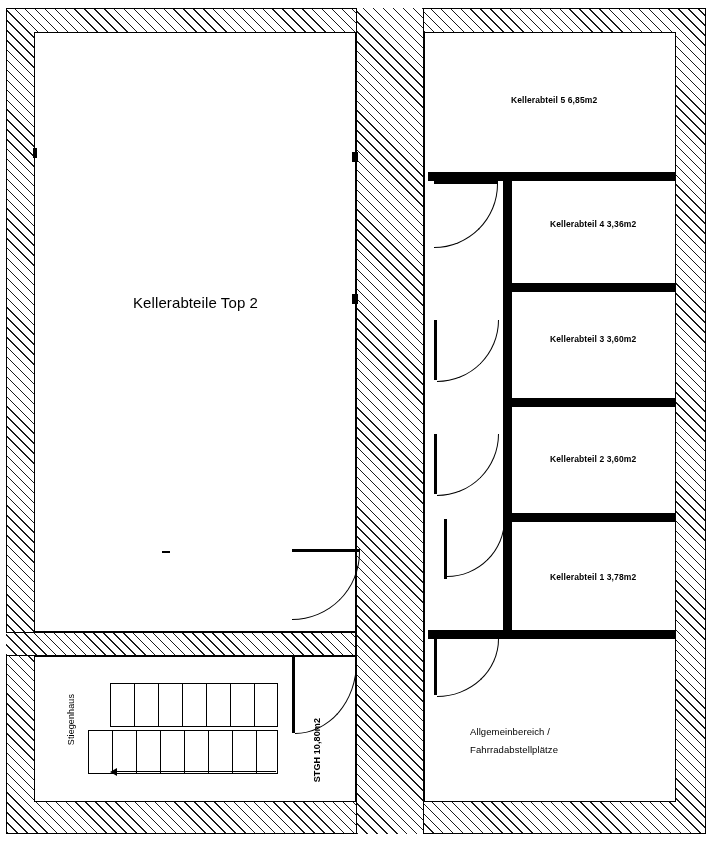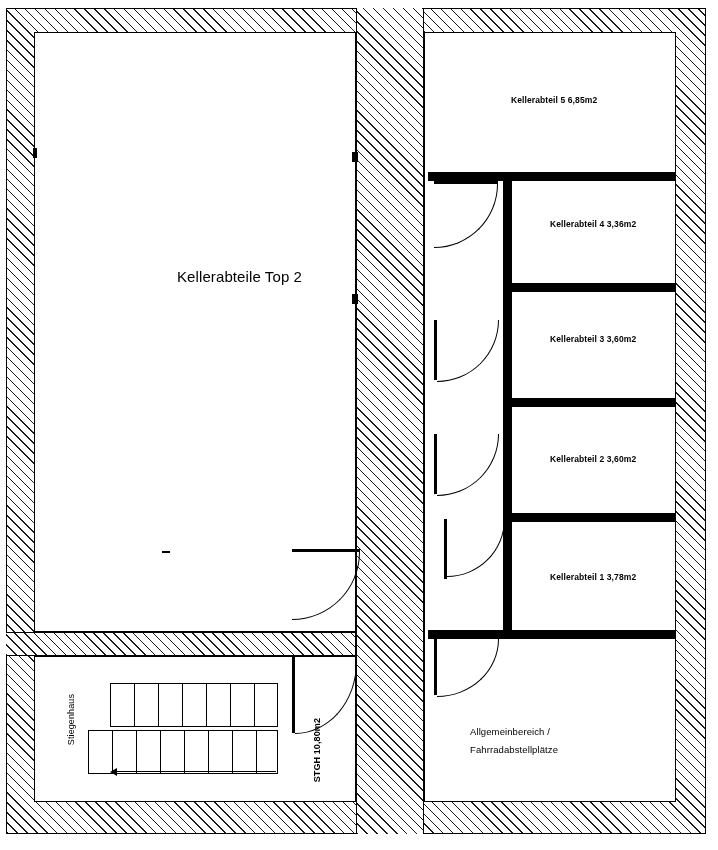--- a/index.html
+++ b/index.html
@@ -187,21 +187,21 @@
   <div class="tread" style="left:136px; top:730px; height:44px;"></div>
   <div class="tread" style="left:160px; top:730px; height:44px;"></div>
   <div class="tread" style="left:184px; top:730px; height:44px;"></div>
   <div class="tread" style="left:208px; top:730px; height:44px;"></div>
   <div class="tread" style="left:232px; top:730px; height:44px;"></div>
   <div class="tread" style="left:256px; top:730px; height:44px;"></div>
 
   <div class="arrowline" style="left:116px; top:771px; width:160px;"></div>
   <div class="arrowhead" style="left:110px; top:768px;"></div>
 
-  <div class="label big" style="left:133px; top:268px;margin-left:44px;">Kellerabteile Top 2</div>
+  <div class="label big" style="left:133px; top:294px;">Kellerabteile Top 2</div>
 
   <div class="label" style="left:511px; top:95px;">Kellerabteil 5 6,85m2</div>
 
   <div class="label" style="left:550px; top:219px;">Kellerabteil 4 3,36m2</div>
 
   <div class="label" style="left:550px; top:334px;">Kellerabteil 3 3,60m2</div>
 
   <div class="label" style="left:550px; top:454px;">Kellerabteil 2 3,60m2</div>
 
   <div class="label" style="left:550px; top:572px;">Kellerabteil 1 3,78m2</div>

